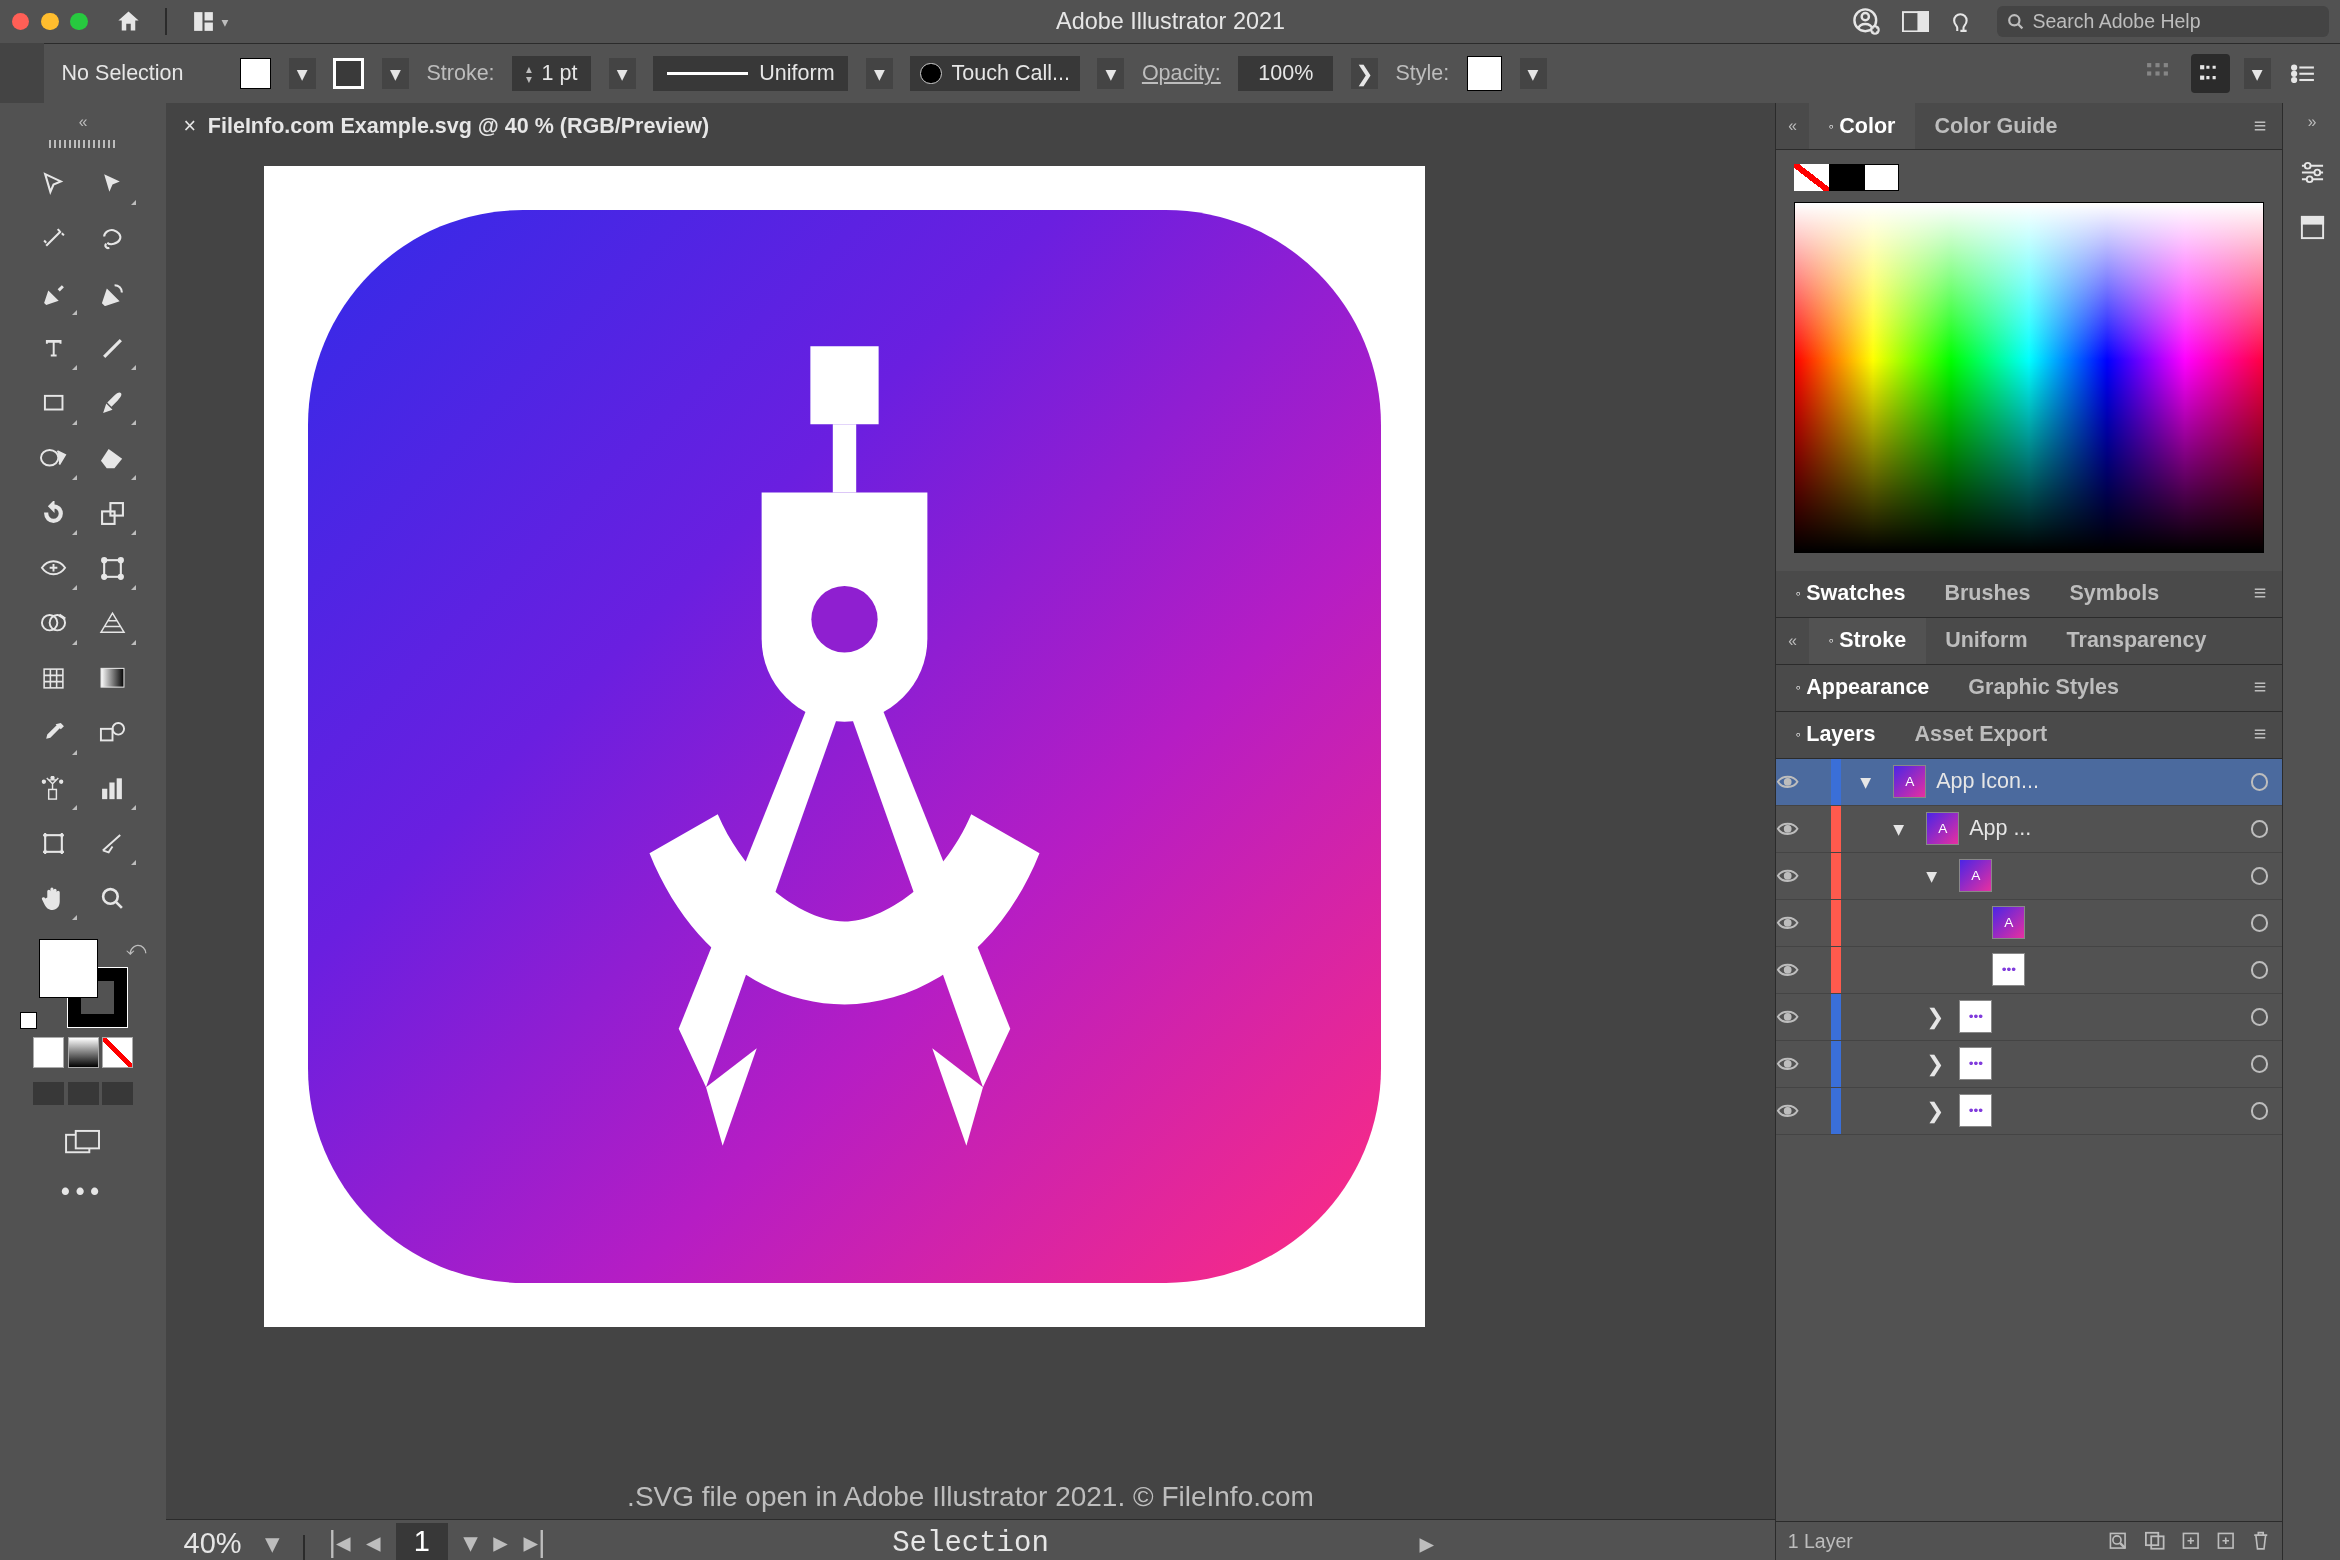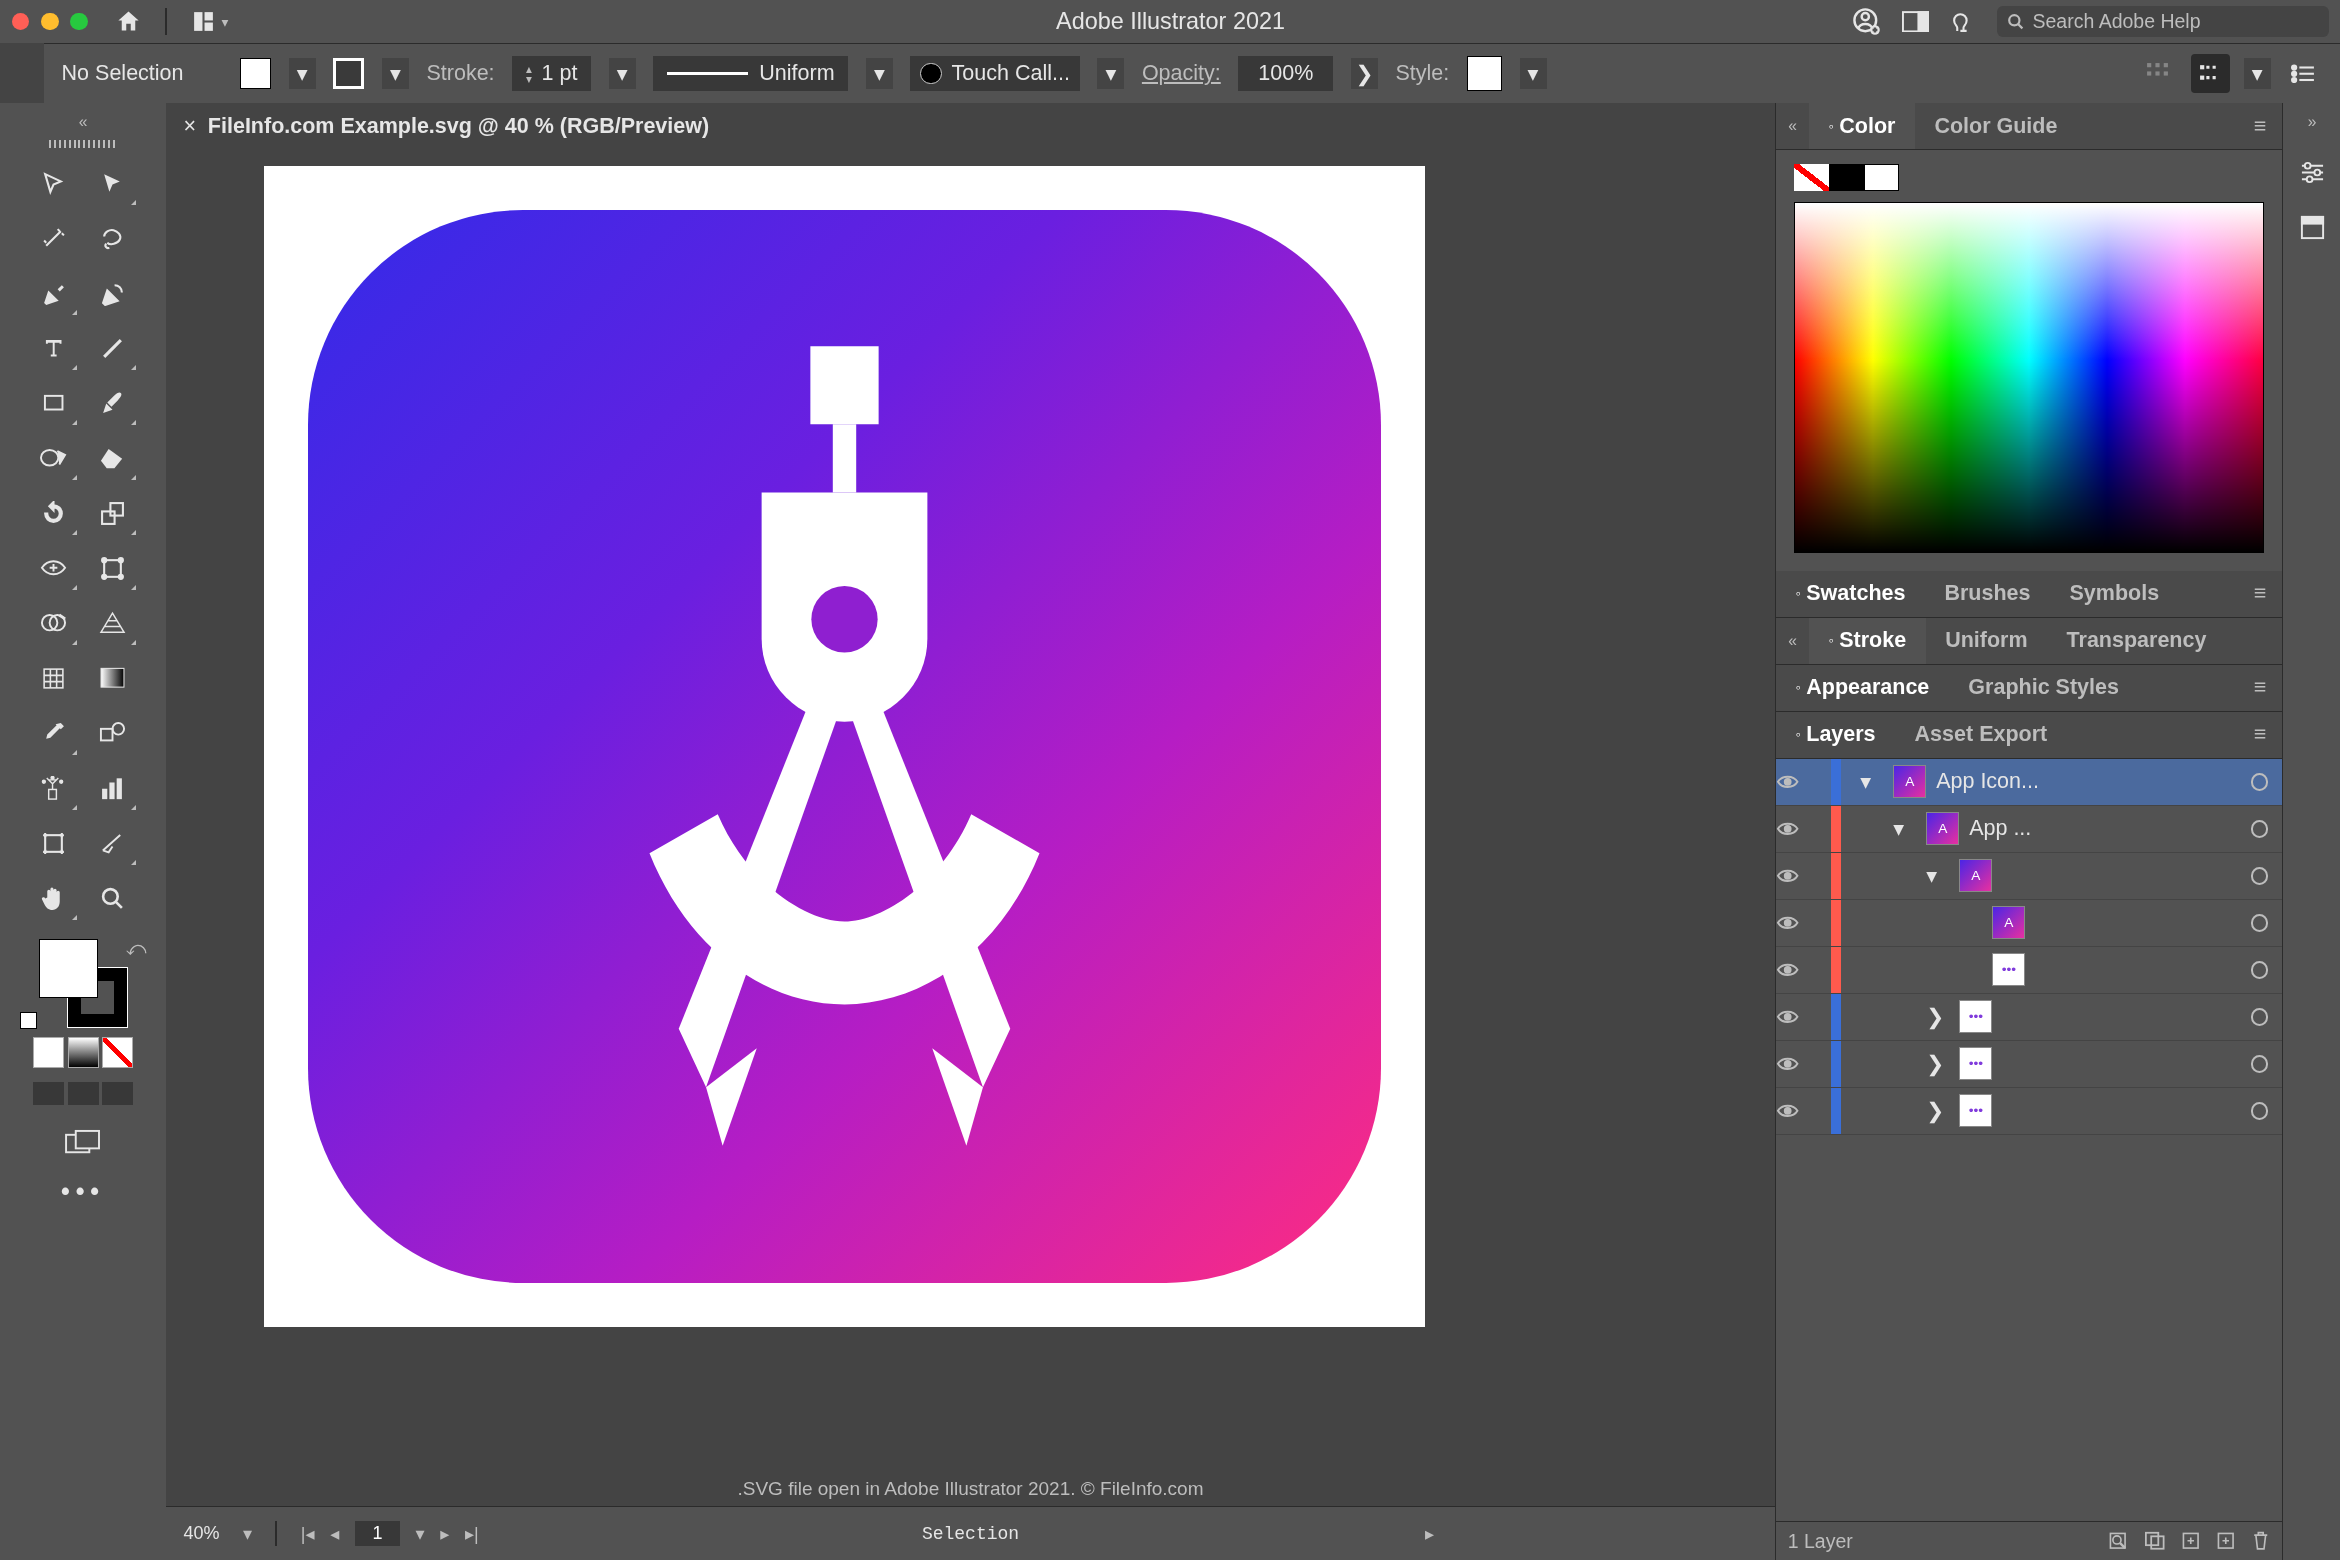--- a/index.html
+++ b/index.html
@@ -76,26 +76,26 @@
   .screens{margin-top:23.4px;}
   .dots3{margin-top:17.6px;color:var(--txt);letter-spacing:5.9px;font-weight:900;font-size:25px;}
 
   
   .center{flex:1;display:flex;flex-direction:column;background:var(--bg-700);min-width:0;}
   .doctab{height:47px;background:var(--bg-700);display:flex;align-items:center;padding:0 17.6px;gap:11.7px;color:var(--txt);font-size:21.5px;font-weight:600;}
   .doctab .x{color:var(--txt);font-weight:400;}
   .canvas-wrap{flex:1;position:relative;display:flex;justify-content:flex-start;padding:15.6px 0 0 98px;overflow:hidden;}
   .artboard{width:1161px;height:1161px;background:#fff;display:flex;align-items:center;justify-content:center;}
   .appicon{width:1073px;height:1073px;border-radius:215px;background:linear-gradient(135deg,#332be8 0%,#6a1fe0 35%,#b61dc4 65%,#ff2c80 100%);display:flex;align-items:center;justify-content:center;}
-  .caption{position:absolute;bottom:5.9px;left:50%;transform:translateX(-50%);color:var(--txt-dim);font-size:19px;}
+  .caption{position:absolute;bottom:5.9px;left:50%;transform:translateX(-50%);color:var(--txt-dim);font-size:28px;}
 
   
   .compass{color:#fff;}
 
-  .statusbar{height:54px;background:var(--bg-600);border-top:1px solid var(--bg-900);display:flex;align-items:center;padding:0 17.6px;gap:23.4px;color:var(--txt);font-size:18px;}
+  .statusbar{height:41px;background:var(--bg-600);border-top:1px solid var(--bg-900);display:flex;align-items:flex-end;padding:0 17.6px;gap:23.4px;color:var(--txt);font-size:29px;}
   .statusbar .sep{width:2px;height:25px;background:var(--bg-900);}
   .statusbar .nav{display:flex;align-items:center;gap:15.6px;color:var(--txt-dim);}
   .statusbar .navbtn{cursor:pointer;}
   .statusbar .pgbox{background:var(--bg-800);padding:2px 17.6px;color:#fff;}
   .statusbar .seltxt{position:absolute;left:50%;transform:translateX(-50%);font-family:Liberation Mono, monospace;}
 
   
   .rightcol{width:566px;display:flex;background:var(--bg-600);}
   .panels{flex:1;display:flex;flex-direction:column;min-width:0;border-left:1px solid var(--bg-900);}
   .slim{width:59px;background:var(--bg-600);border-left:1px solid var(--bg-900);display:flex;flex-direction:column;align-items:center;padding-top:9.8px;gap:29px;color:var(--txt);}

